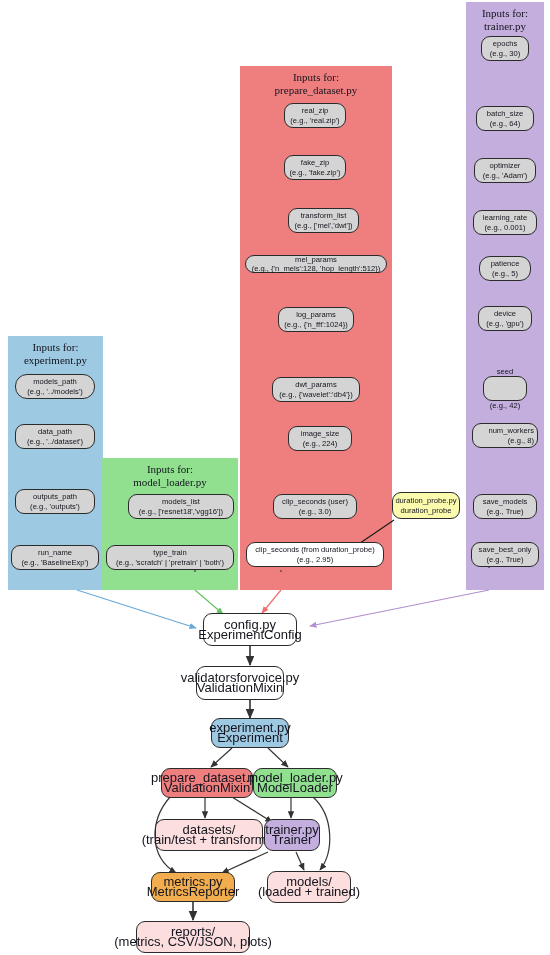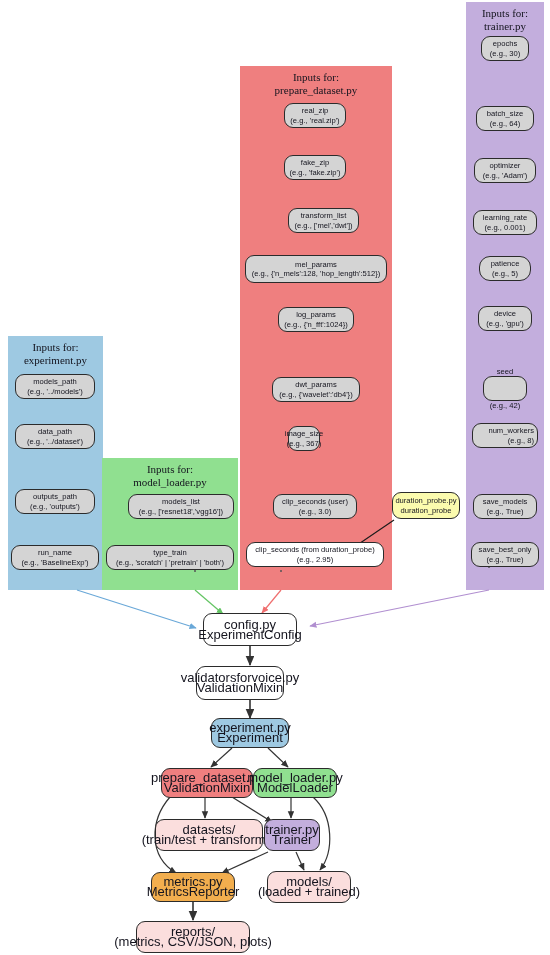--- a/index.html
+++ b/index.html
@@ -117,21 +117,21 @@
 
     <path d="M313,797 C334,816 334,852 320,870" stroke="#333333" stroke-width="1.2" fill="none" marker-end="url(#ah-flow)"></path>
 
     <path d="M296,852 L304,870" stroke="#333333" stroke-width="1.2" fill="none" marker-end="url(#ah-flow)"></path>
 
     <path d="M268,852 L222,873" stroke="#333333" stroke-width="1.2" fill="none" marker-end="url(#ah-flow)"></path>
 
     <path d="M193,902 L193,920" stroke="#333333" stroke-width="1.6" fill="none" marker-end="url(#ah-flow)"></path>
   </svg>
 
-  <div class="node param" style="left:15px;top:374px;width:80px;height:25px;">
+  <div class="node param" style="left:15px;top:374px;width:80px;height:25px;border-radius:12px;">
     <span class="l1">models_path</span>
     <span class="l2">(e.g., '../models')</span>
   </div>
   <div class="node param" style="left:15px;top:424px;width:80px;height:25px;">
     <span class="l1">data_path</span>
     <span class="l2">(e.g., '../dataset')</span>
   </div>
   <div class="node param" style="left:15px;top:489px;width:80px;height:25px;">
     <span class="l1">outputs_path</span>
     <span class="l2">(e.g., 'outputs')</span>
@@ -155,35 +155,35 @@
     <span class="l2">(e.g., 'real.zip')</span>
   </div>
   <div class="node param" style="left:284px;top:155px;width:62px;height:25px;">
     <span class="l1">fake_zip</span>
     <span class="l2">(e.g., 'fake.zip')</span>
   </div>
   <div class="node param" style="left:280px;top:208px;width:71px;height:25px;margin-left:8px;">
     <span class="l1">transform_list</span>
     <span class="l2">(e.g., ['mel','dwt'])</span>
   </div>
-  <div class="node param" style="left:245px;top:255px;width:142px;height:28px;">
+  <div class="node param" style="left:245px;top:255px;width:142px;height:18px;">
     <span class="l1">mel_params</span>
     <span class="l2">(e.g., {'n_mels':128, 'hop_length':512})</span>
   </div>
   <div class="node param" style="left:278px;top:307px;width:76px;height:25px;">
     <span class="l1">log_params</span>
     <span class="l2">(e.g., {'n_fft':1024})</span>
   </div>
   <div class="node param" style="left:272px;top:377px;width:88px;height:25px;">
     <span class="l1">dwt_params</span>
     <span class="l2">(e.g., {'wavelet':'db4'})</span>
   </div>
-  <div class="node param" style="left:288px;top:426px;width:32px;height:25px;">
+  <div class="node param" style="left:288px;top:426px;width:64px;height:25px;">
     <span class="l1">image_size</span>
-    <span class="l2">(e.g., 367)</span>
+    <span class="l2">(e.g., 224)</span>
   </div>
   <div class="node param" style="left:273px;top:494px;width:84px;height:25px;">
     <span class="l1">clip_seconds (user)</span>
     <span class="l2">(e.g., 3.0)</span>
   </div>
   <div class="node plain" style="left:246px;top:542px;width:138px;height:25px;">
     <span class="l1">clip_seconds (from duration_probe)</span>
     <span class="l2">(e.g., 2.95)</span>
   </div>
 

